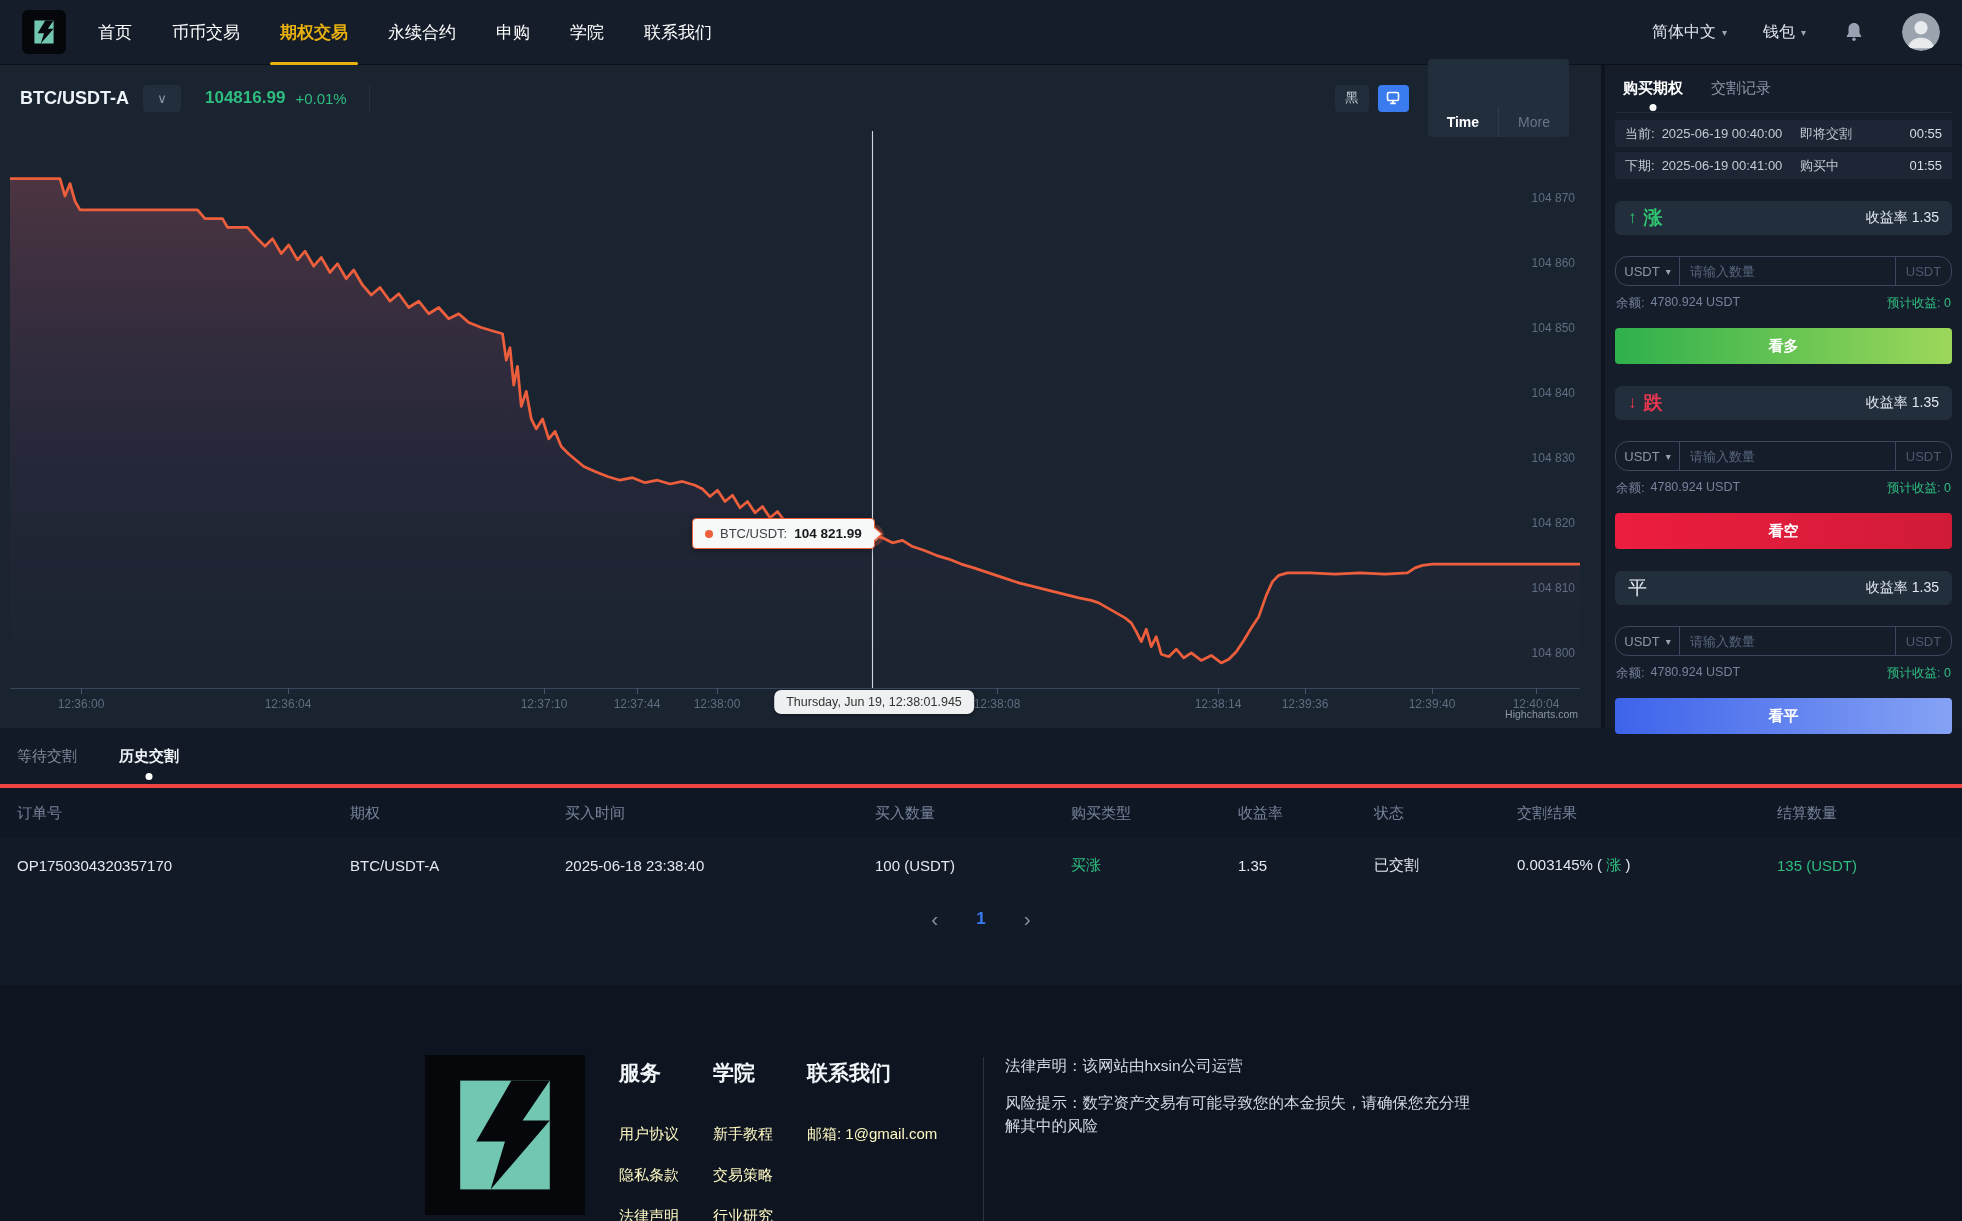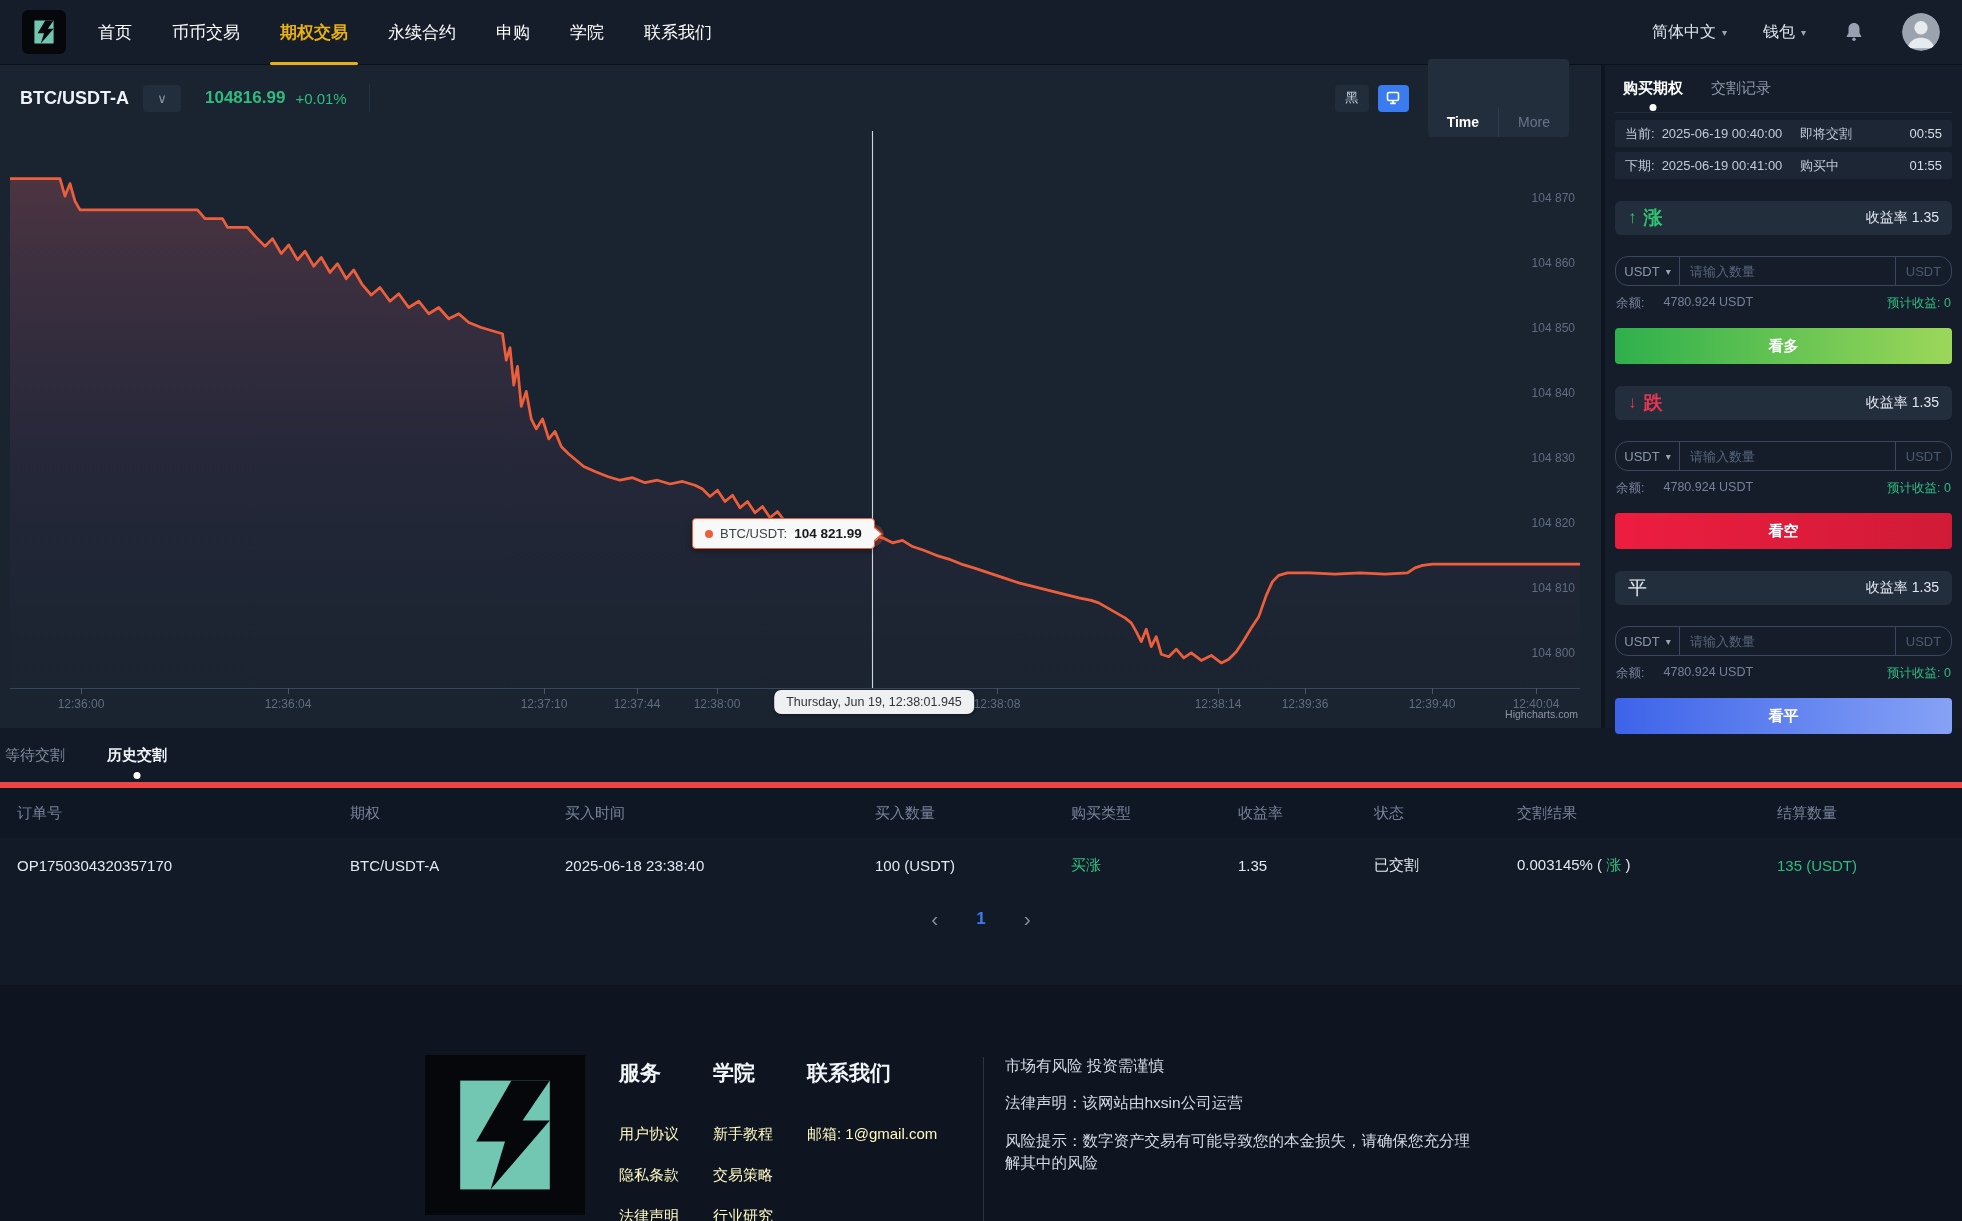--- a/index.html
+++ b/index.html
@@ -92,32 +92,32 @@
   .p-pill .rate { margin-left:auto; font-size:14px; color:#dfe6ef; }
   .p-input { margin-top:21px; height:30px; border:1px solid #3a475c; border-radius:13px; display:flex; align-items:stretch; }
   .p-cur { width:64px; border-right:1px solid #3a475c; display:flex; align-items:center;
            justify-content:center; gap:6px; color:#8b97a8; font-size:13px; cursor:pointer; }
   .p-qty { flex:1; background:transparent; border:none; outline:none; padding:0 10px;
            color:#c6cfdb; font-size:13px; font-family:inherit; min-width:0; }
   .p-qty::placeholder { color:#57657b; }
   .p-suffix { width:56px; border-left:1px solid #3a475c; display:flex; align-items:center;
               justify-content:center; color:#4c5a70; font-size:13px; }
   .p-balance { margin-top:9px; display:flex; font-size:12.5px; color:#76839a; padding:0 1px; }
-  .p-balance .bal-val { margin-left:19px; }
+  .p-balance .bal-val { margin-left:6px; }
   .p-balance .est { margin-left:auto; color:#2ebd7f; }
   .p-btn { margin-top:16px; height:36px; border:none; border-radius:4px; width:100%;
            font-size:15px; font-weight:bold; color:#fff; font-family:inherit; cursor:pointer; }
   .sec-up .p-btn { background:linear-gradient(90deg,#2eb04c,#9cd75a); }
   .sec-down .p-btn { background:linear-gradient(90deg,#ed1d3f,#d01b37); }
   .sec-flat .p-btn { background:linear-gradient(90deg,#3d63ea,#85a2f5); }
 
   
   .orders { height:257px; background:#121a27; }
-  .orders-tabs { height:60px; display:flex; gap:42px; align-items:center; padding:0 5px;
-                 border-bottom:6px solid #ef4444; }
+  .orders-tabs { height:60px; display:flex; gap:42px; align-items:center; padding:0 17px;
+                 border-bottom:4px solid #ef4444; }
   .o-tab { font-size:15px; color:#7e8a9b; position:relative; cursor:pointer; }
   .o-tab.active { color:#f0f4f9; font-weight:bold; }
   .o-tab.active::after { content:""; position:absolute; left:50%; transform:translateX(-50%);
                  bottom:-14px; width:7px; height:7px; border-radius:50%; background:#fff; }
   .tgrid { display:grid; grid-template-columns:333px 215px 310px 196px 167px 136px 143px 260px 1fr;
            align-items:center; padding-left:17px; }
   .thead { height:50px; background:#101724; color:#76839a; font-size:15px; }
   .trow { height:54px; color:#e3e9f1; font-size:15px; }
   .green { color:#2ebd7f; }
   .pagination { display:flex; justify-content:center; align-items:center; gap:38px; margin-top:16px; }
@@ -417,17 +417,16 @@
       <span class="f-item">交易策略</span>
       <span class="f-item">行业研究</span>
     </div>
     <div class="f-col">
       <div class="f-title">联系我们</div>
       <span class="f-item">邮箱: 1@gmail.com</span>
     </div>
   </div>
   <div class="f-divider"></div>
   <div class="f-notices">
-    <div class="f-notice">市场有风险 投资需谨慎</div>
     <div class="f-notice">法律声明：该网站由hxsin公司运营</div>
     <div class="f-notice">风险提示：数字资产交易有可能导致您的本金损失，请确保您充分理解其中的风险</div>
   </div>
 </footer>
 
 </body></html>

